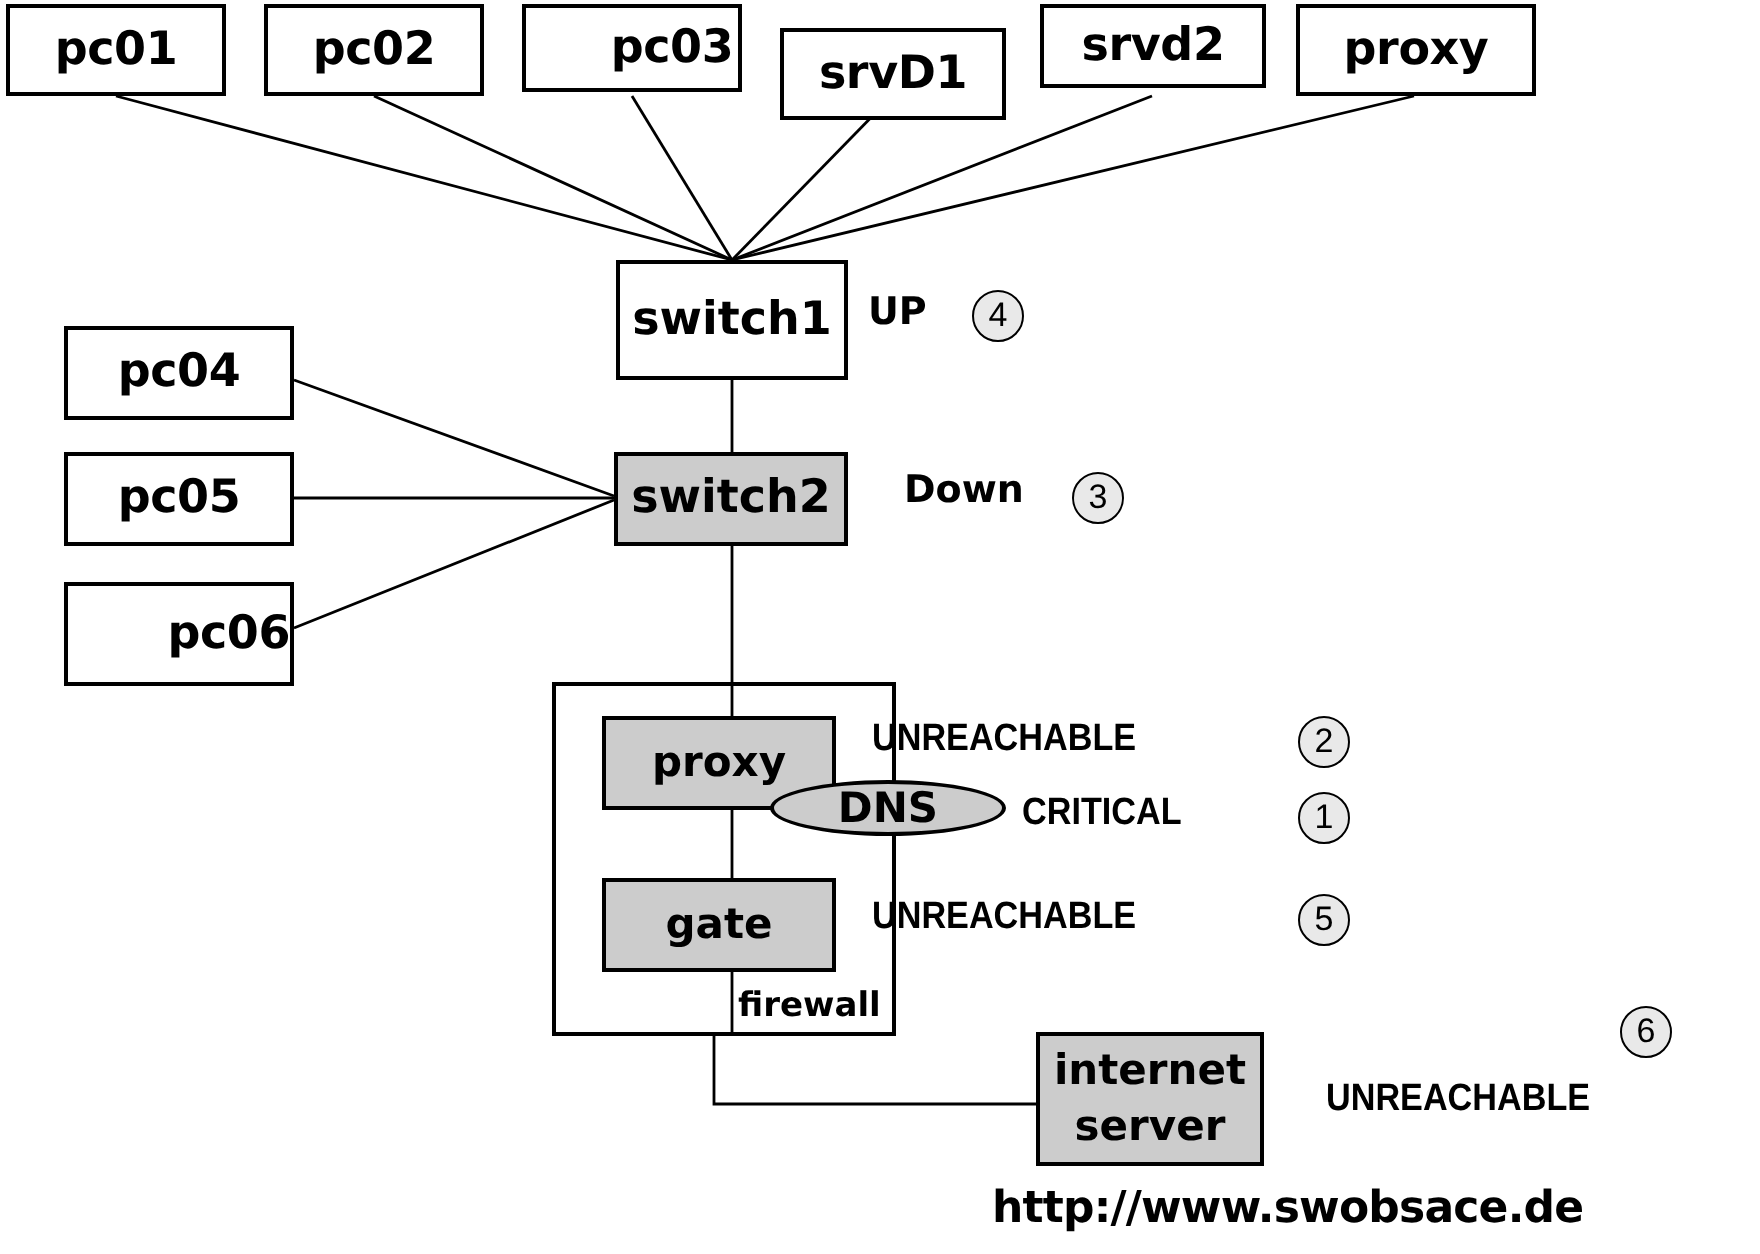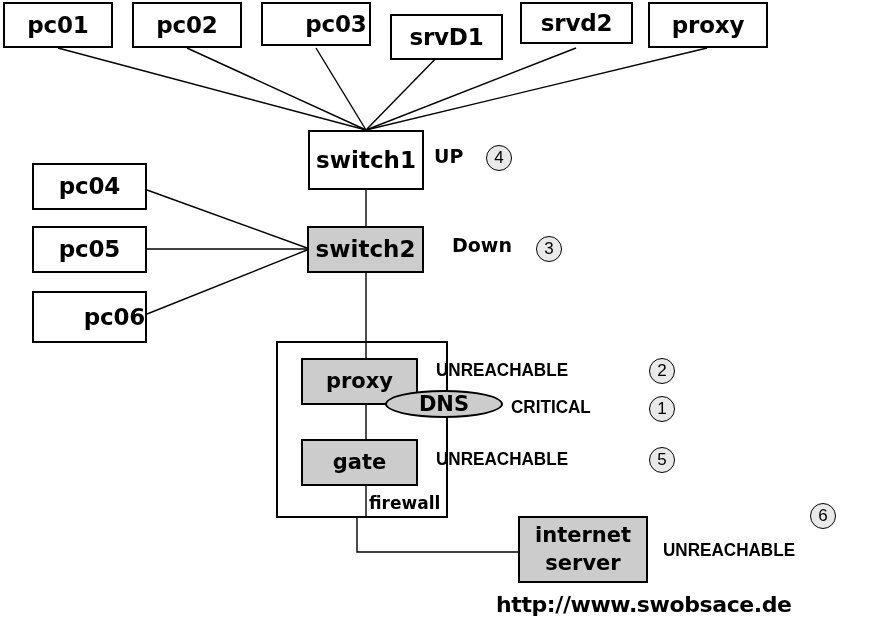--- a/index.html
+++ b/index.html
@@ -213,21 +213,21 @@
   </div>
   <div class="status" style="left:511px; top:396px;">CRITICAL</div>
   <div class="marker" style="left:649px; top:396px;">1</div>
 
   <div class="node service gray" style="left:301px; top:439px; width:117px; height:47px;">
     <span class="lbl">gate</span>
   </div>
   <div class="status" style="left:436px; top:448px;">UNREACHABLE</div>
   <div class="marker" style="left:649px; top:447px;">5</div>
 
-  <div class="node twoline gray" style="left:518px; top:516px; width:130px; height:67px;">
+  <div class="node twoline gray" style="left:518px; top:516px; width:114px; height:67px;">
     <span class="lbl">internet</span>
     <span class="lbl">server</span>
   </div>
   <div class="status" style="left:663px; top:539px;">UNREACHABLE</div>
   <div class="marker" style="left:810px; top:503px;">6</div>
 
   <div class="url" style="left:496px; top:592px;">http://www.swobsace.de</div>
 
 </div>
 

